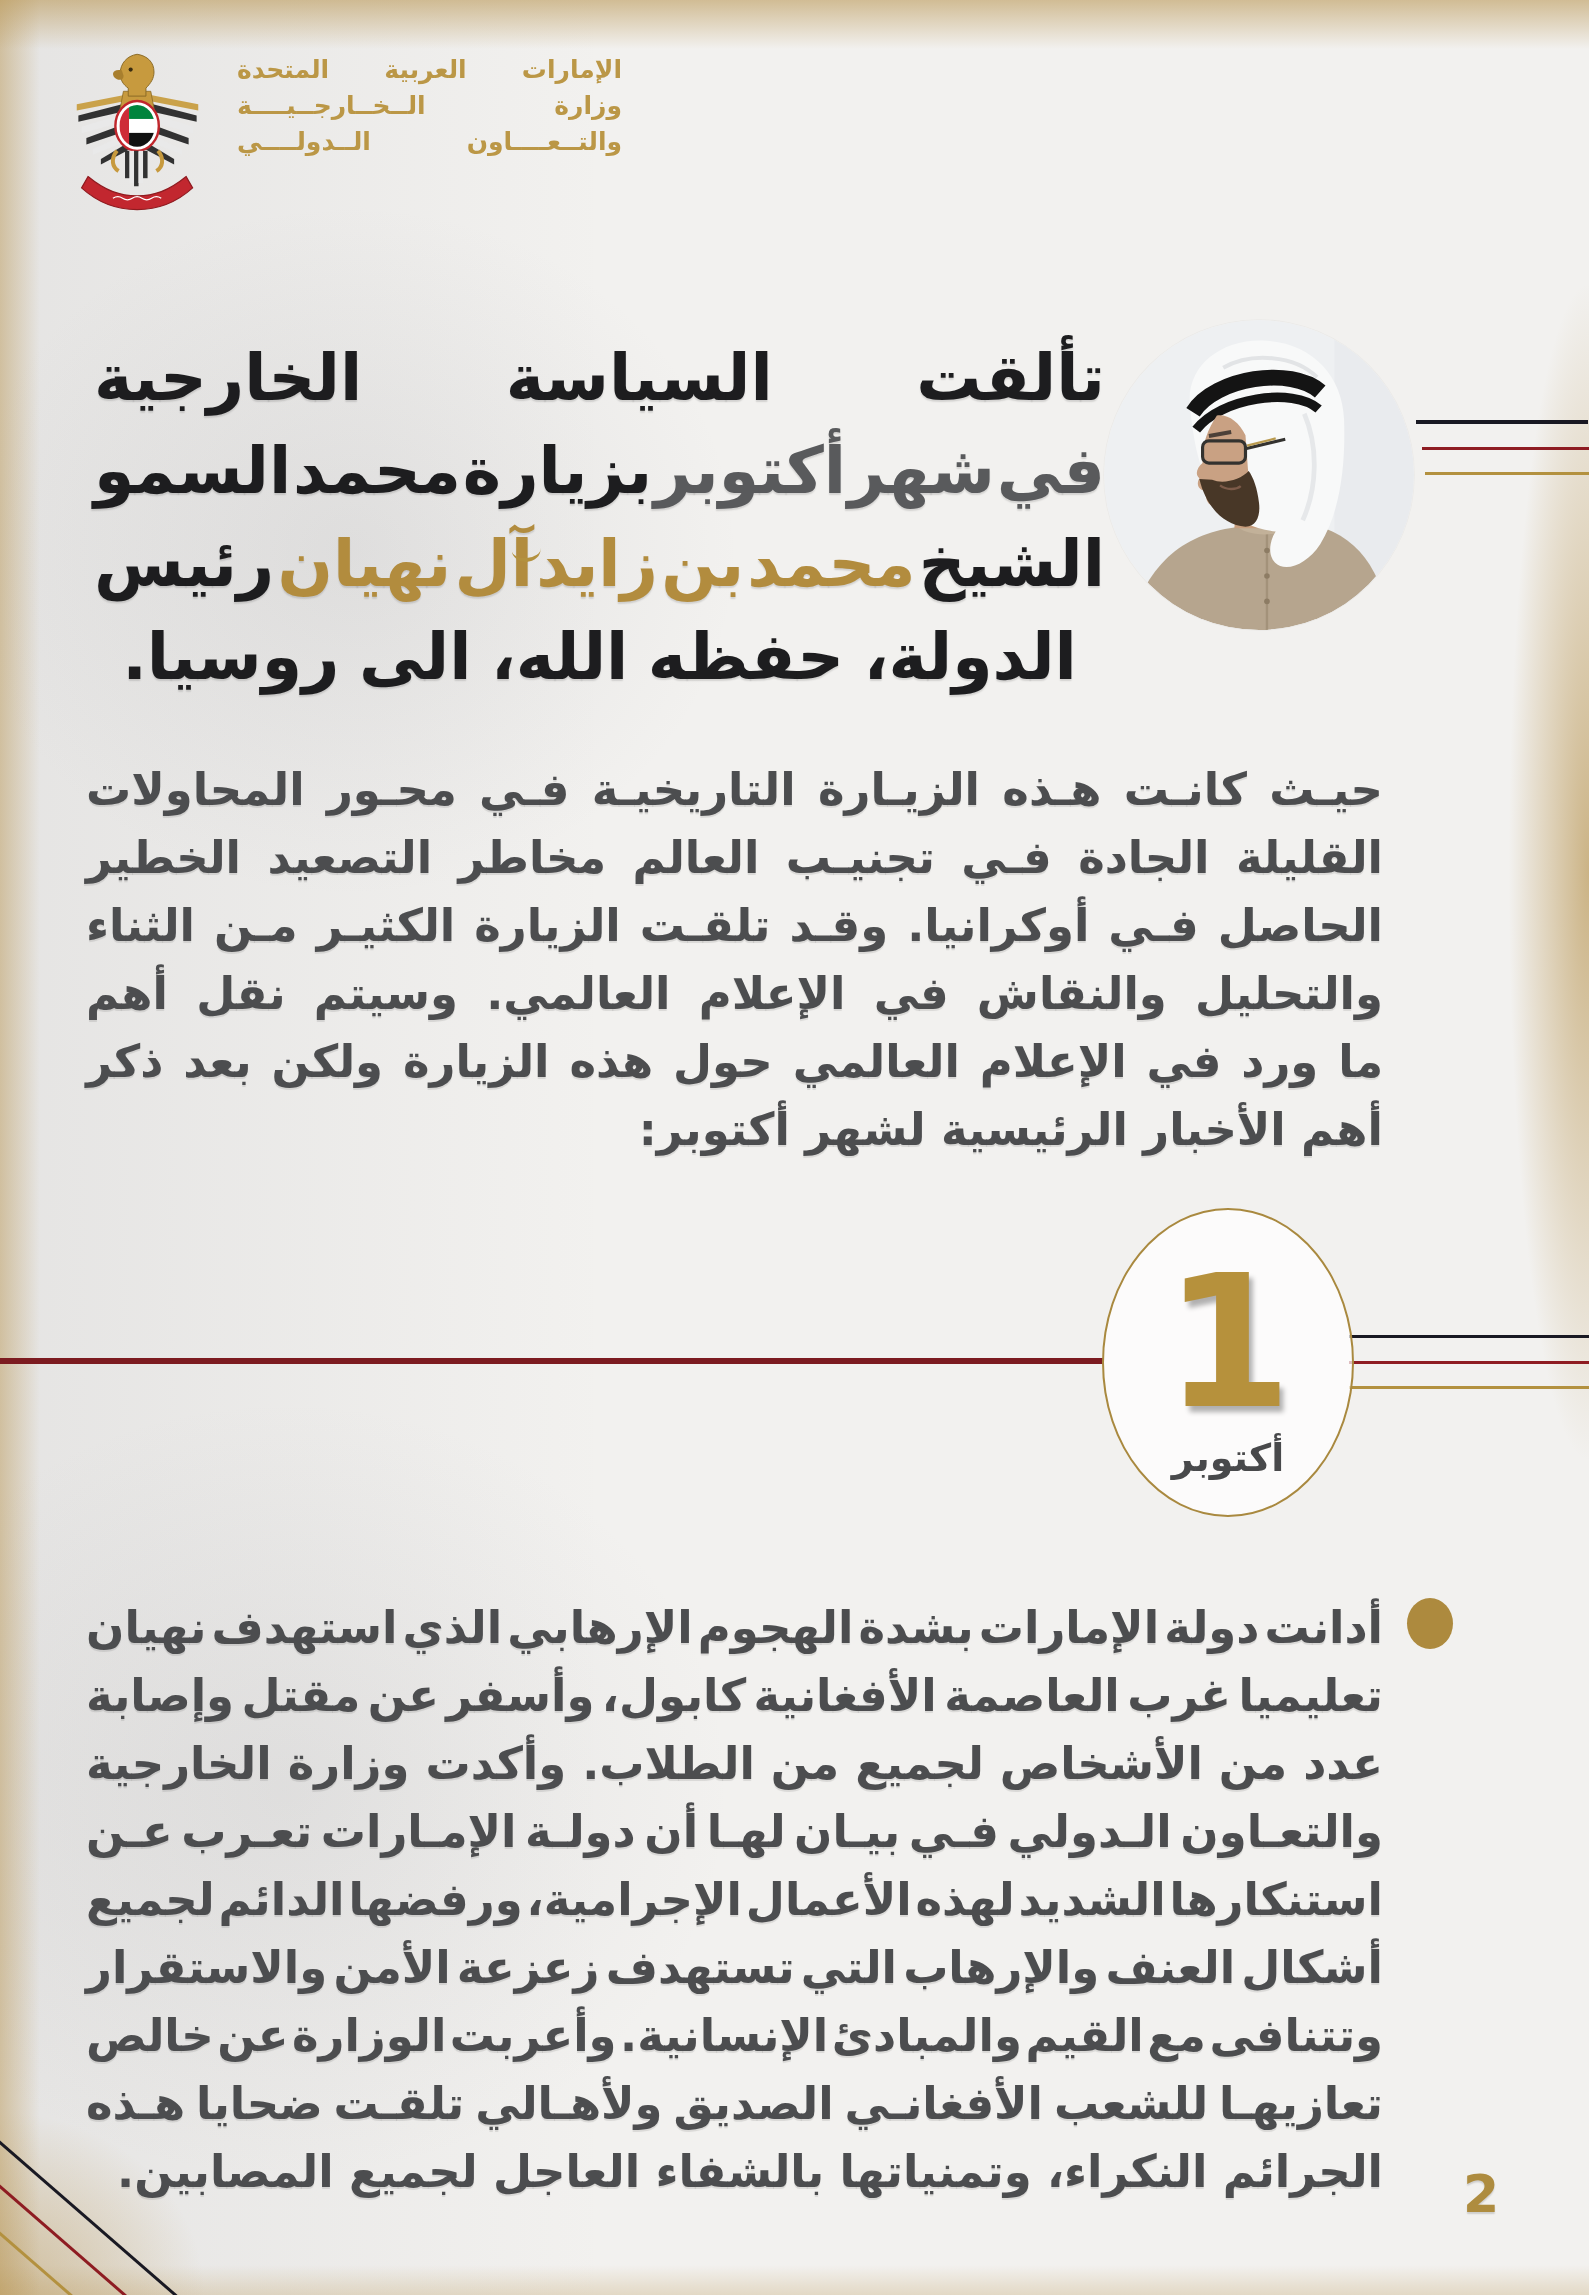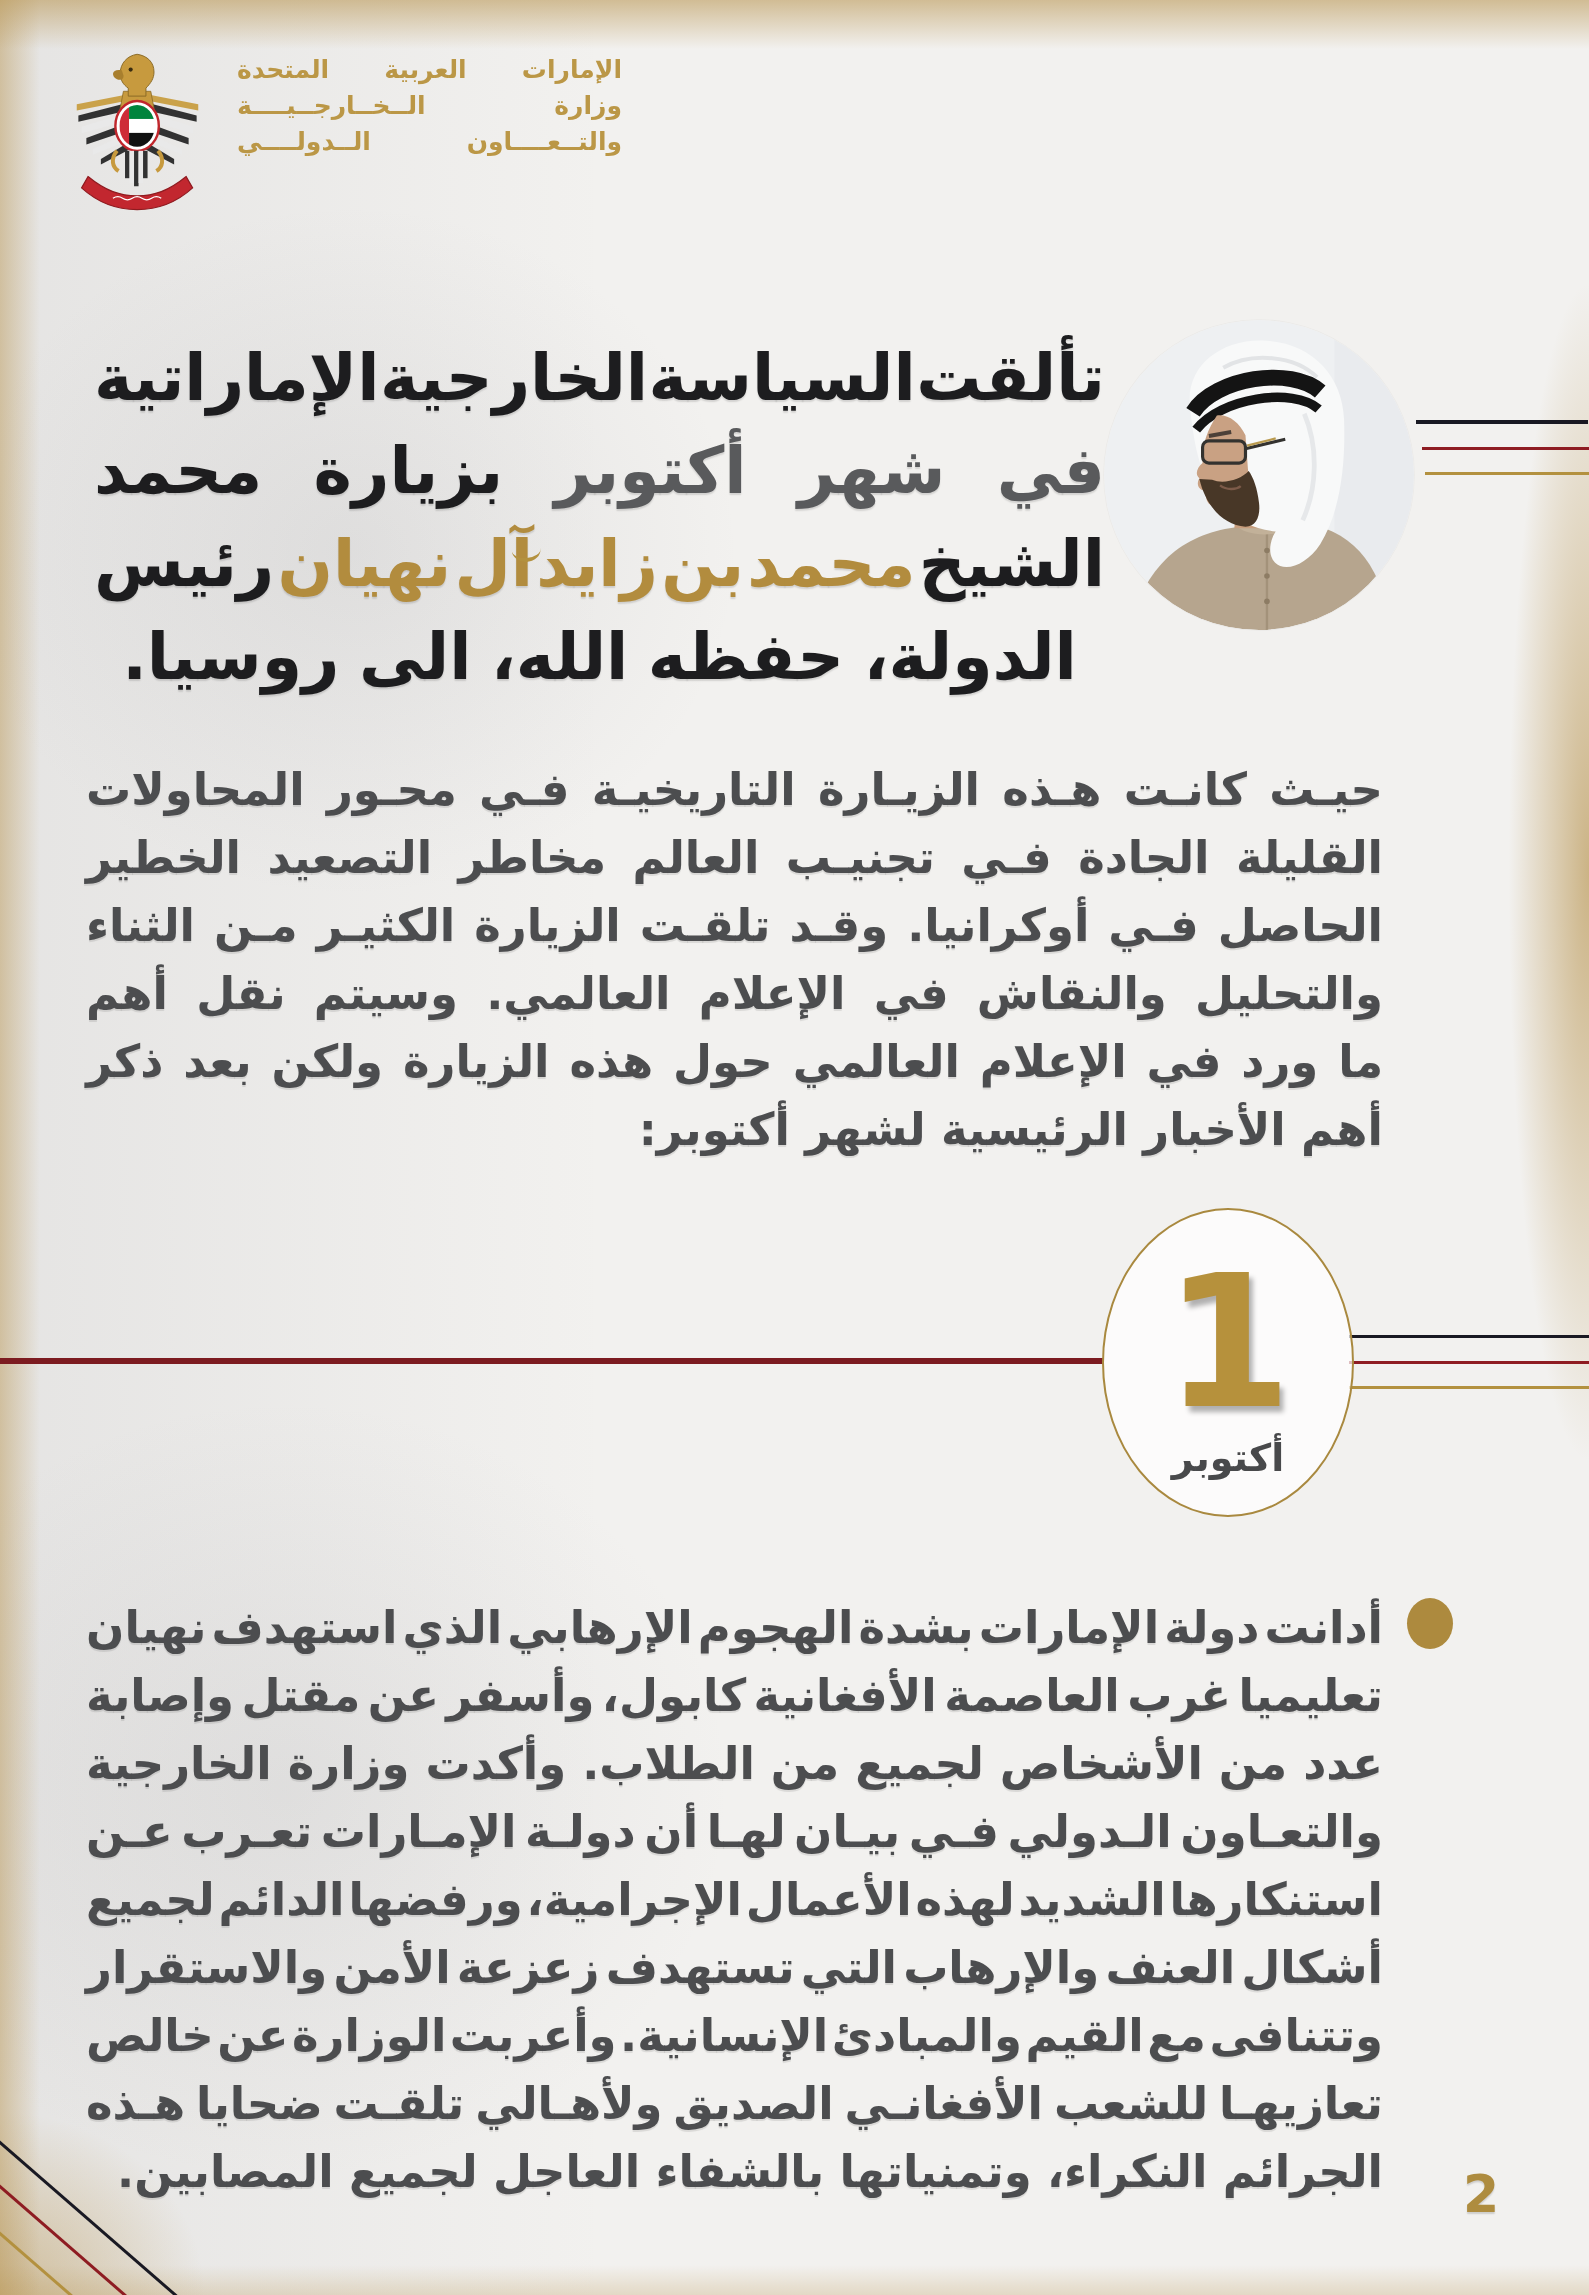--- a/index.html
+++ b/index.html
@@ -213,28 +213,28 @@
 
   <div class="rule r-black" style="left:1417px;top:420px;width:172px;height:4px;"></div>
   <div class="rule r-red" style="left:1423px;top:447px;width:167px;height:3.2px;"></div>
   <div class="rule r-gold" style="left:1426px;top:472px;width:164px;height:3.2px;"></div>
 
   <div class="layer headline">
       <div class="jline">
         <span class="w c-ink">تألقت</span>
         <span class="w c-ink">السياسة</span>
         <span class="w c-ink">الخارجية</span>
-        <span class="w c-ink">الإماراتية</span>
       </div>
       <div class="jline">
         <span class="w c-gray">في</span>
         <span class="w c-gray">شهر</span>
         <span class="w c-gray">أكتوبر</span>
         <span class="w c-ink">بزيارة</span>
         <span class="w c-ink">محمد</span>
+        <span class="w c-ink">السمو</span>
       </div>
       <div class="jline">
         <span class="w c-ink">الشيخ</span>
         <span class="w c-gold">محمد</span>
         <span class="w c-gold">بن</span>
         <span class="w c-gold">زايد</span>
         <span class="w c-gold">آل</span>
         <span class="w c-gold">نهيان</span>
         <span class="w c-ink">رئيس</span>
       </div>

